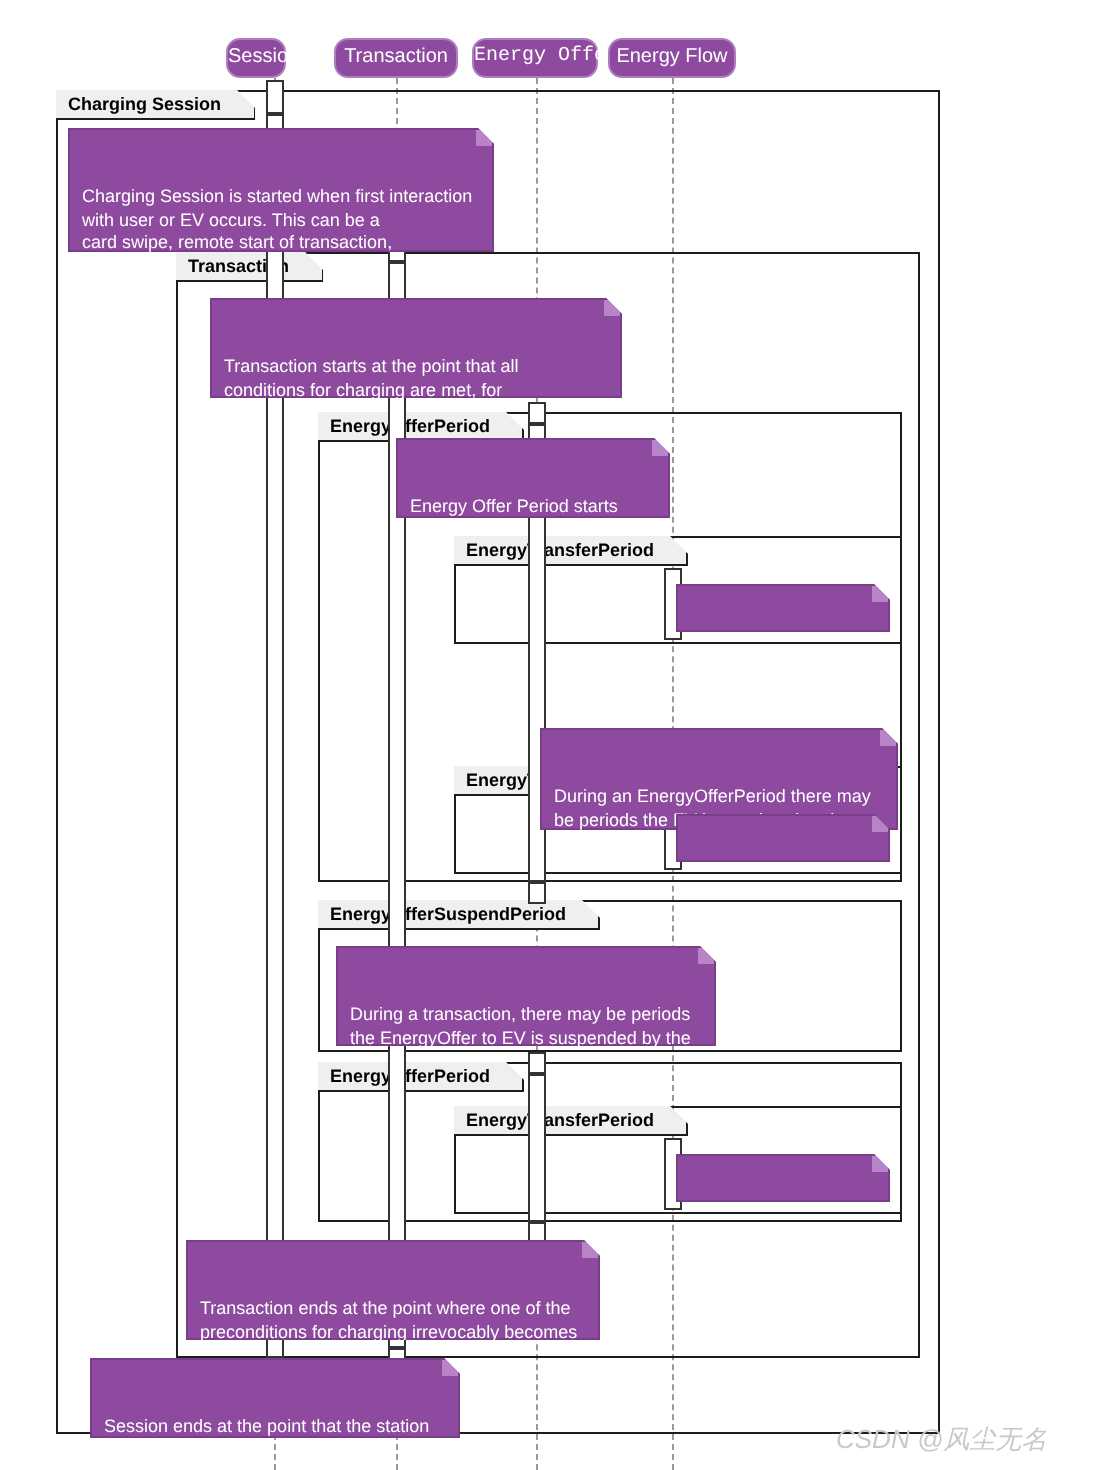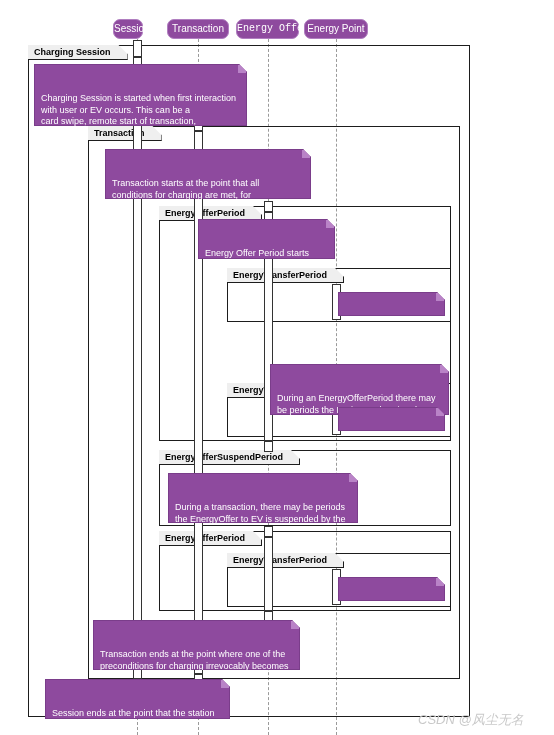--- a/index.html
+++ b/index.html
@@ -48,21 +48,21 @@
       white-space:nowrap;}
 </style>
 </head>
 <body>
 
 <div id="canvas">
 
   <div class="lh" style="left:113px;top:19px;width:30px;">Session</div>
   <div class="lh" style="left:167px;top:19px;width:62px;">Transaction</div>
   <div class="lh" style="left:236px;top:19px;width:63px;font-family:Liberation Mono, monospace;">Energy Offer</div>
-  <div class="lh" style="left:304px;top:19px;width:64px;">Energy Point</div>
+  <div class="lh" style="left:304px;top:19px;width:64px;">Energy Flow</div>
 
   <div class="ll" style="left:137px;top:39px;height:696px;"></div>
   <div class="ll" style="left:198px;top:39px;height:696px;"></div>
   <div class="ll" style="left:268px;top:39px;height:696px;"></div>
   <div class="ll" style="left:336px;top:39px;height:696px;"></div>
 
   <div class="frag f1" style="left:28px;top:45px;width:442px;height:672px;">
     <div class="frag-lbl">Charging Session</div>
   </div>
 

